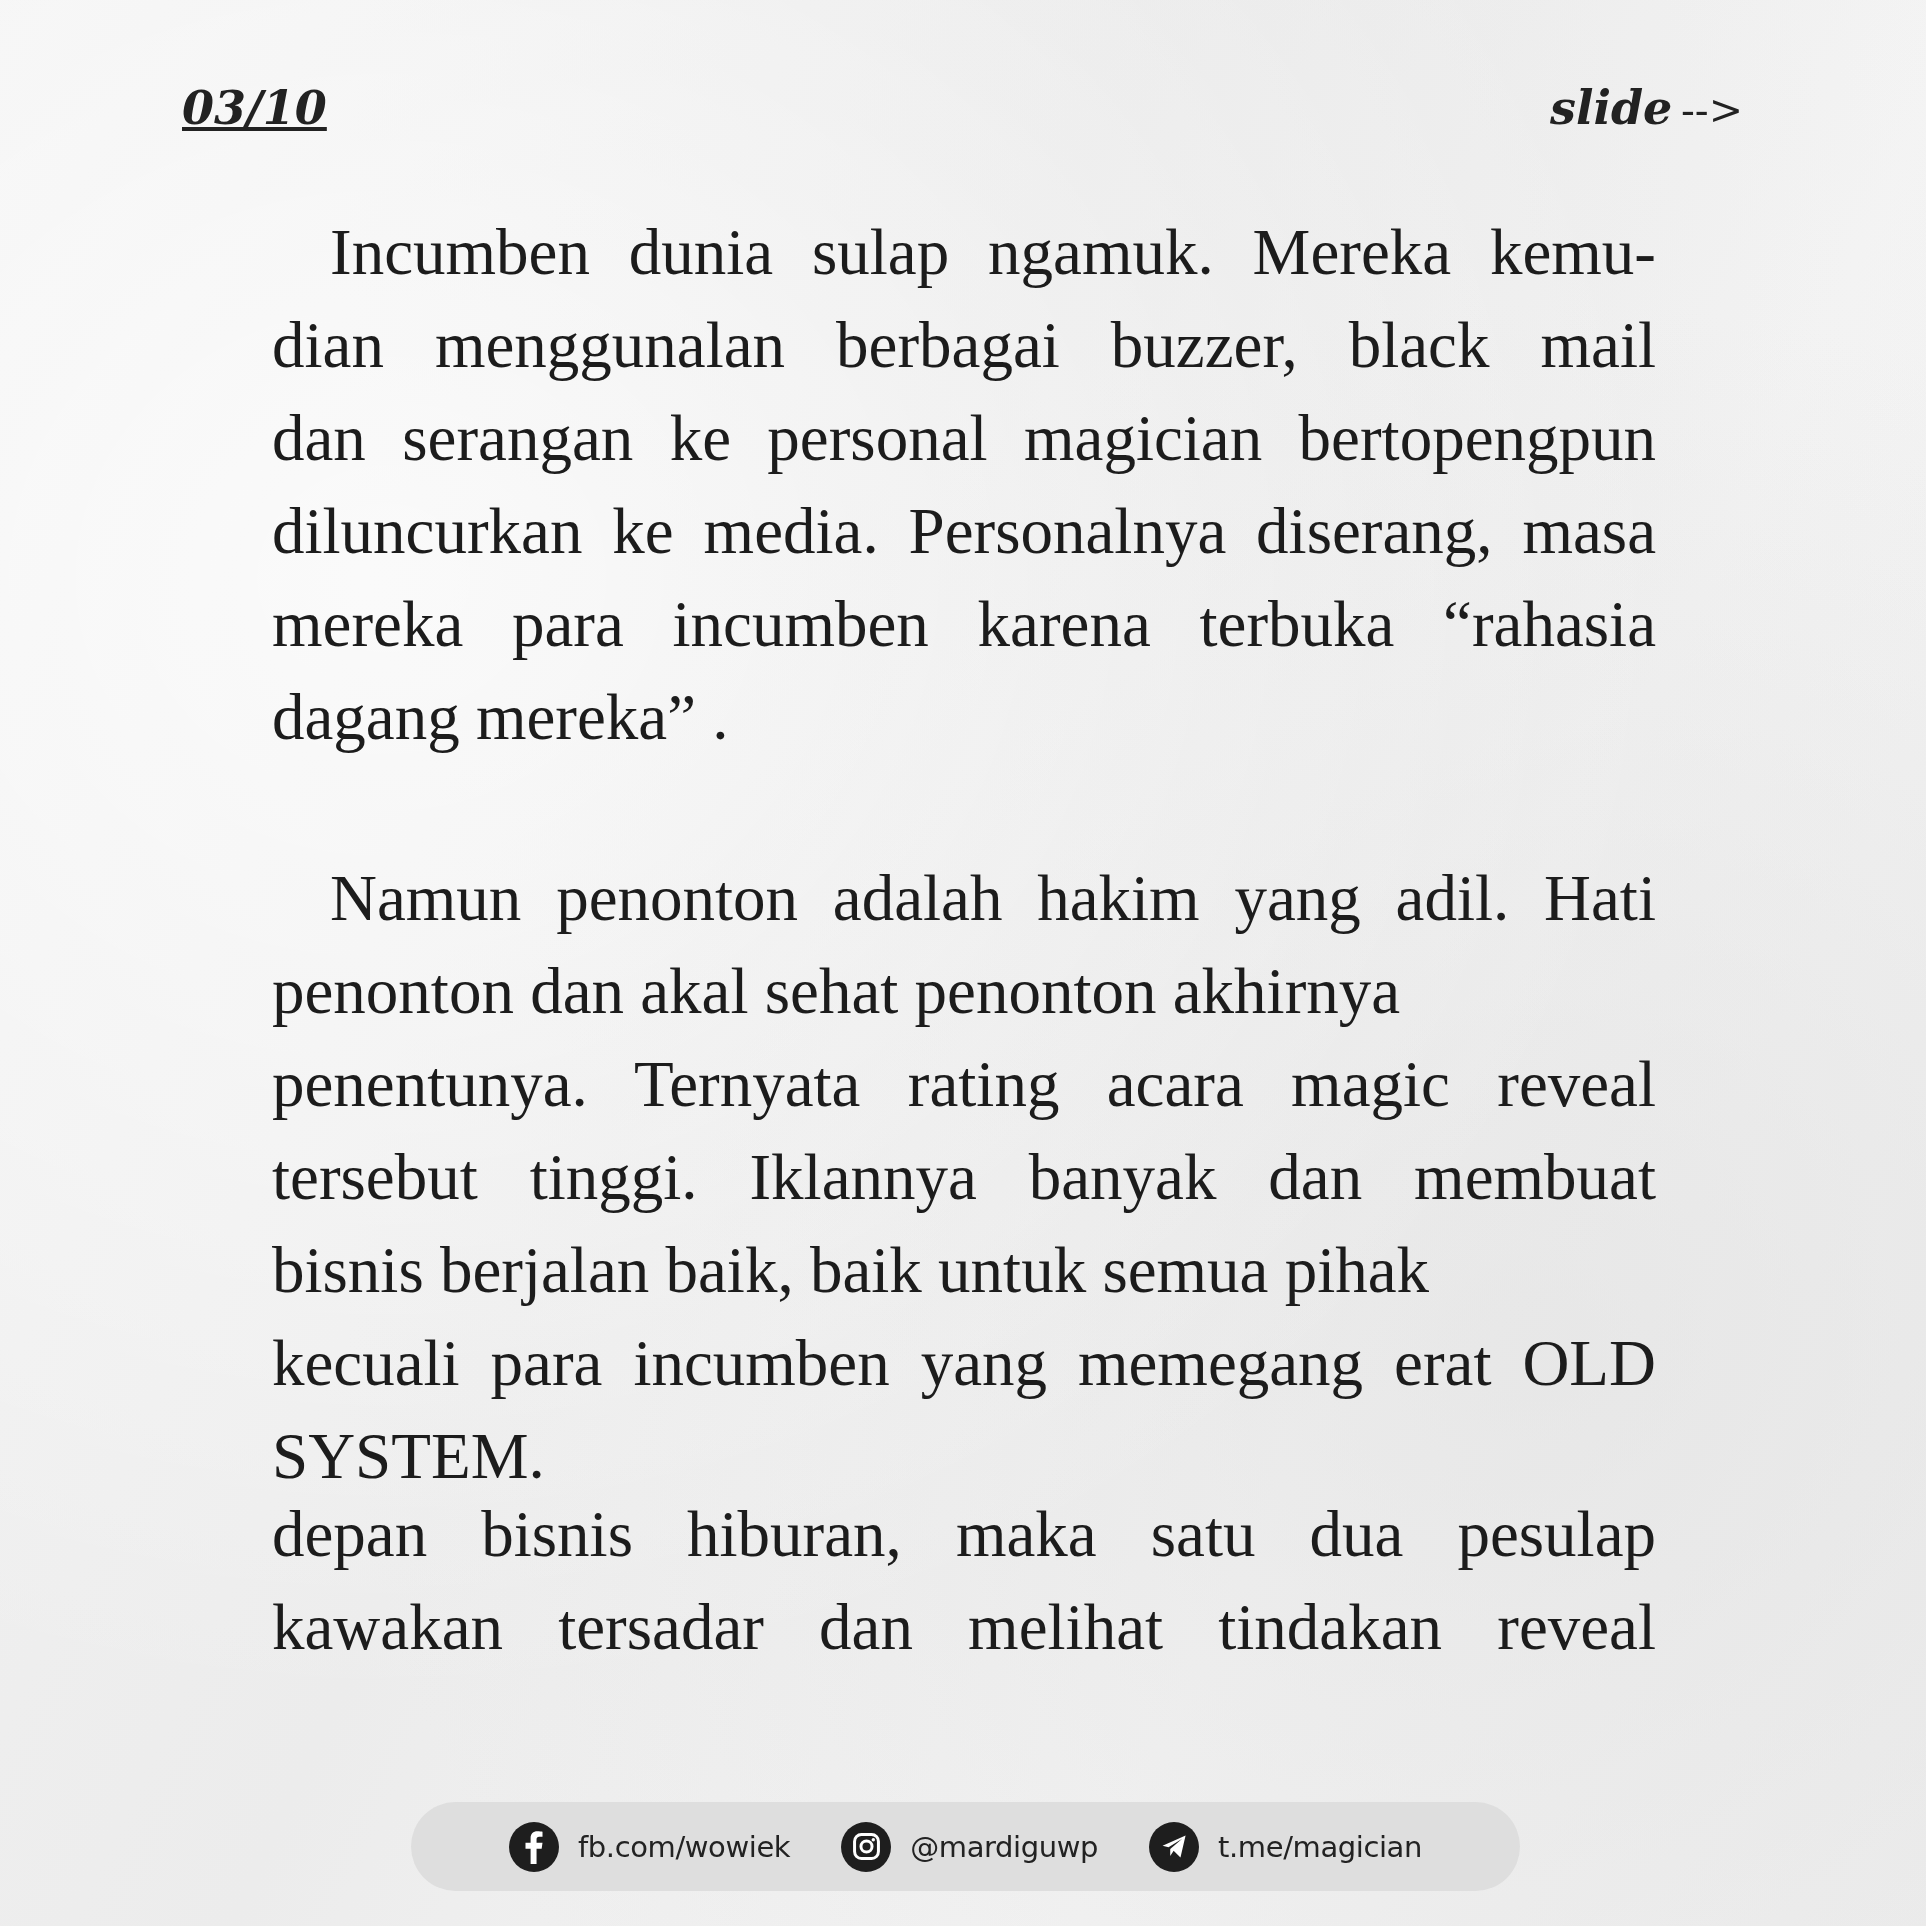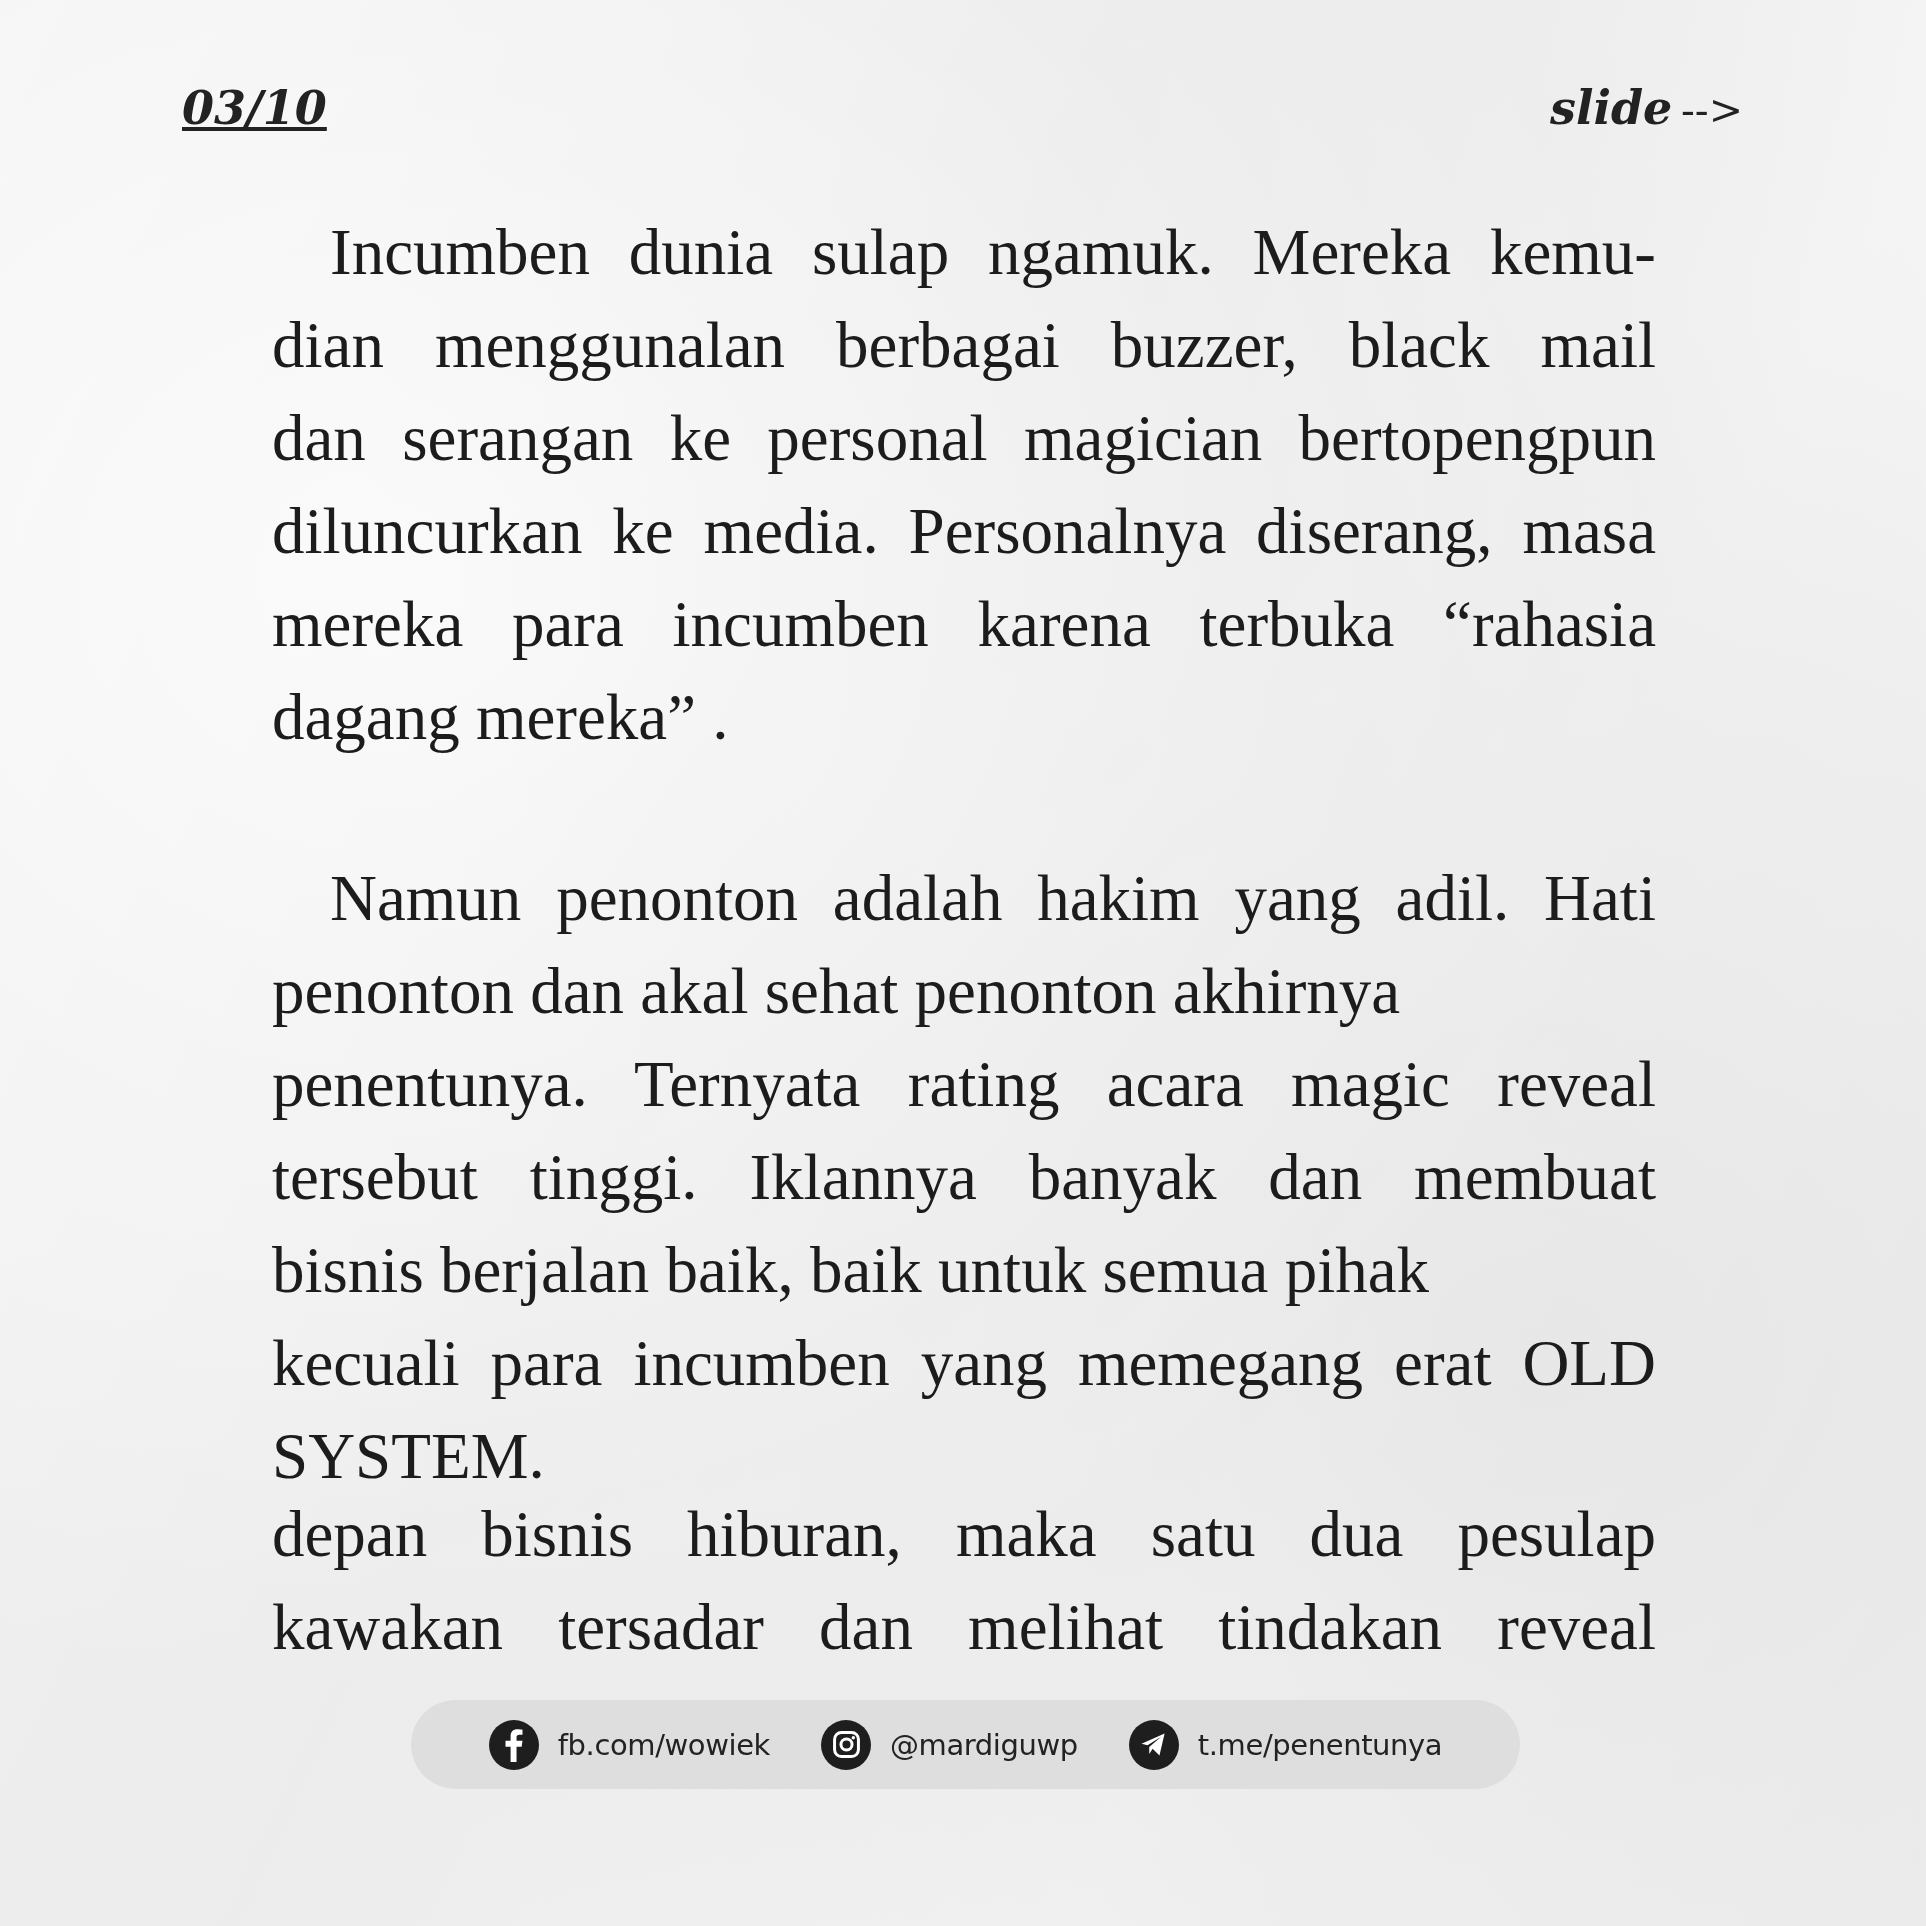--- a/index.html
+++ b/index.html
@@ -17,21 +17,21 @@
   .page-num { left:182px;text-decoration:underline; }
   .slide-hint { right:183px; }
   .slide-hint .arrow { font-style:normal; font-weight:normal; font-size:41px; margin-left:8.6px; }
   .body-text { position:absolute; left:272px; width:1384px; font-family:"Liberation Serif", serif; font-size:65px; color:#1c1c1c; }
   .line { height:80px; line-height:80px; white-space:nowrap;margin-top:13px; }
   .line.j { text-align:justify; text-align-last:justify; }
   .line.indent { padding-left:58px; }
   .p1 { top:199px; }
   .p2 { top:845px; }
   .p3 { top:1481px; }
-  .social-bar { position:absolute; left:411px; top:1700px; width:1109px; height:89px; background:#dedede; border-radius:45px; display:flex; align-items:center; justify-content:center; gap:51px; }
+  .social-bar { position:absolute; left:411px; top:1802px; width:1109px; height:89px; background:#dedede; border-radius:45px; display:flex; align-items:center; justify-content:center; gap:51px; }
   .social-item { display:flex; align-items:center; gap:19px; }
   .social-icon { width:50px; height:50px; border-radius:50%; background:#1e1e1e; display:flex; align-items:center; justify-content:center; }
   .social-label { font-family:"DejaVu Sans", sans-serif; font-size:29px; color:#222; letter-spacing:-0.4px; }
 </style>
 </head>
 <body>
 
 <div class="header page-num">03/10</div>
 <div class="header slide-hint"><span>slide</span><span class="arrow">--&gt;</span></div>
 
@@ -77,16 +77,16 @@
         </svg>
     </span>
     <span class="social-label">@mardiguwp</span>
   </div>
   <div class="social-item">
     <span class="social-icon">
       <svg width="29" height="29" viewBox="0 0 34 34">
           <path d="M3 16 L30 4 L24 30 L16 22 L12 28 L12 20 L26 8 L10 18 Z" fill="#ffffff"></path>
         </svg>
     </span>
-    <span class="social-label">t.me/penentunya</span>
+    <span class="social-label">t.me/magician</span>
   </div>
 </div>
 
 
 </body></html>

